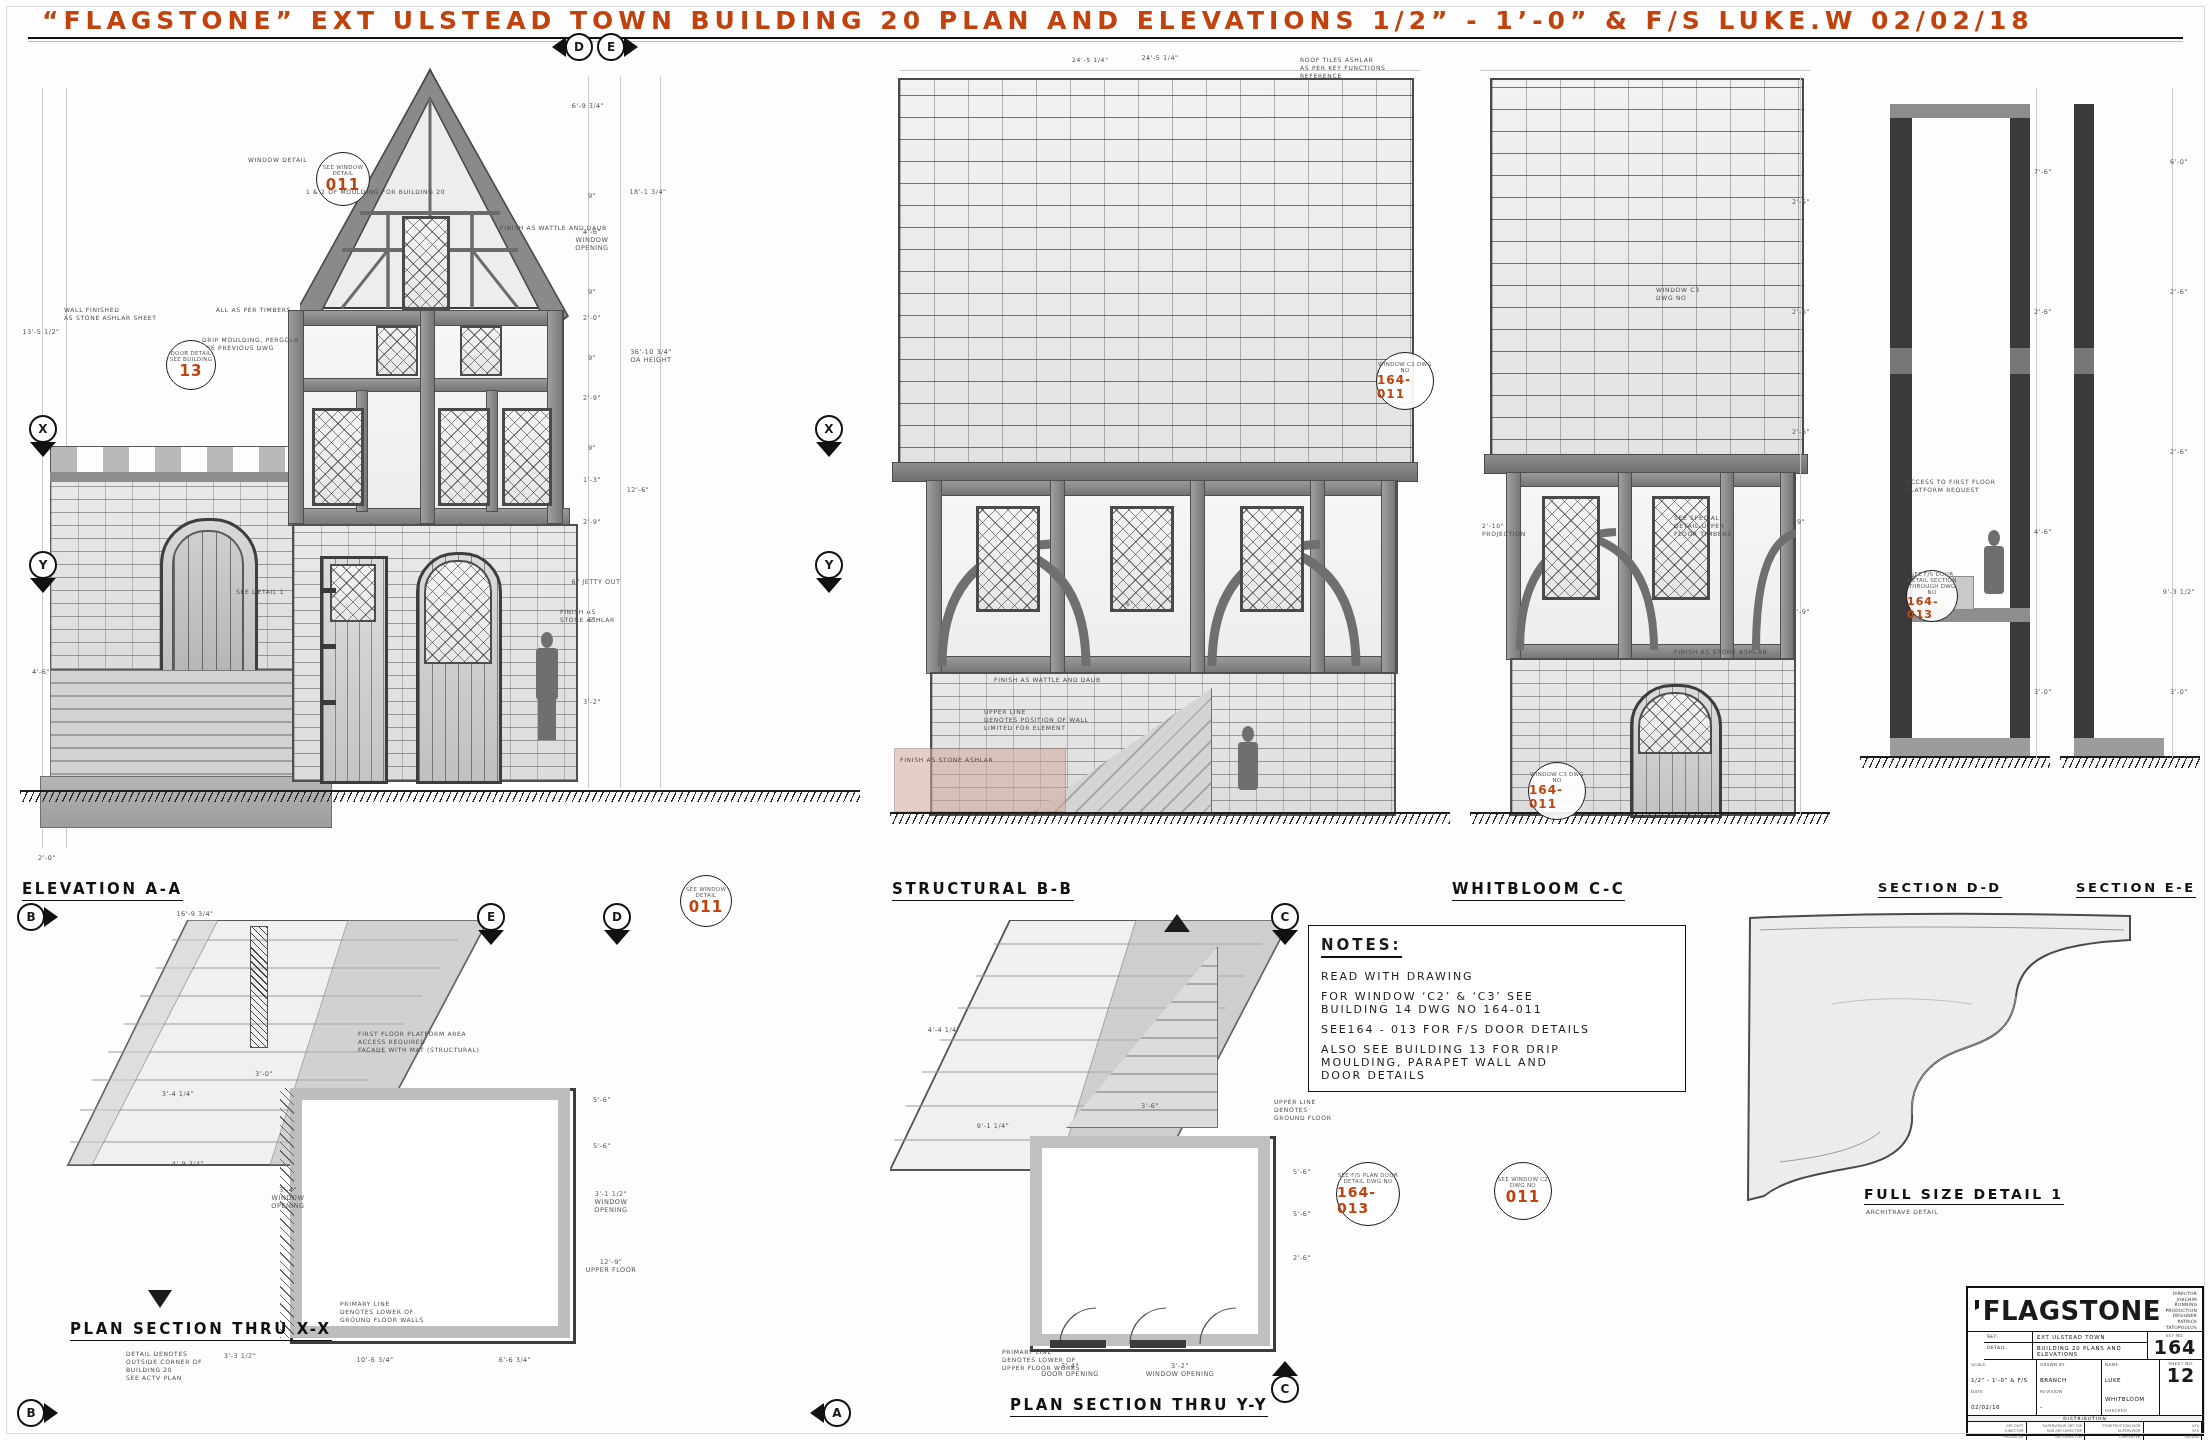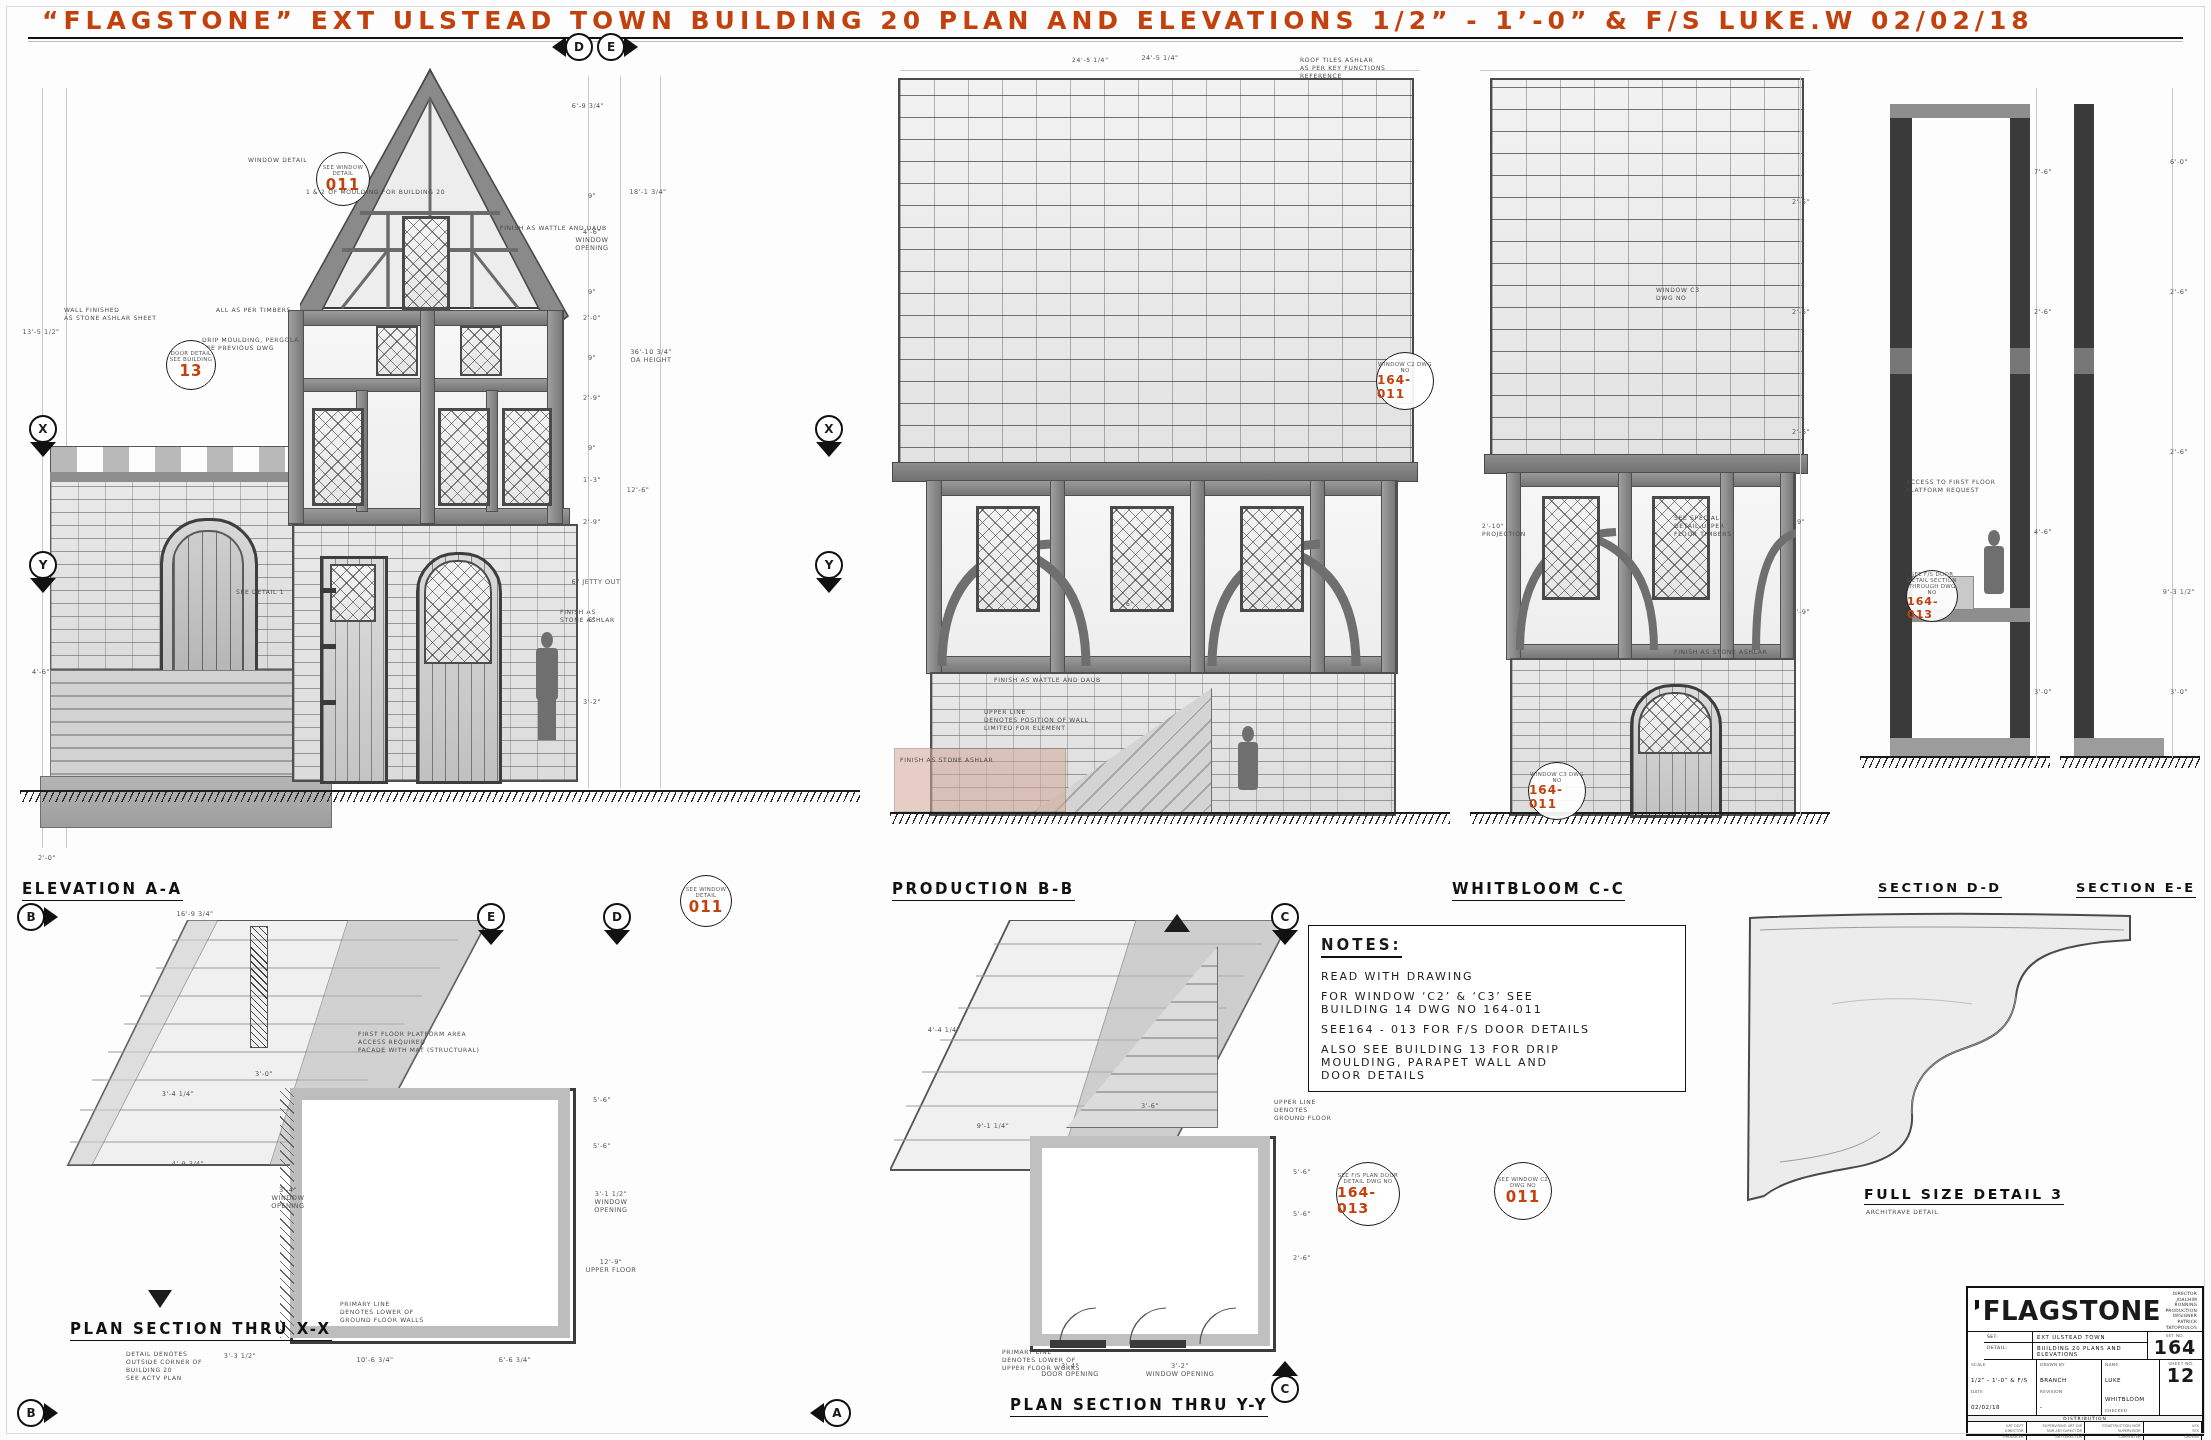--- a/index.html
+++ b/index.html
@@ -299,21 +299,21 @@
     <div class="micro" style="left:10px;top:708px;">FINISH AS STONE ASHLAR</div>
     <div class="micro" style="left:236px;top:552px;">6"</div>
   </div>
 
   <div class="bub" style="left:1376px;top:352px;width:56px;height:56px;">
     <div class="bt">WINDOW C2 DWG NO</div>
     <div class="bn" style="font-size:12px;">164-011</div>
   </div>
 
   <div class="lbl" style="left:892px;top:880px;">
-    <u>PRODUCTION B-B</u>
+    <u>STRUCTURAL B-B</u>
   </div>
 
   <div class="panel" style="left:1470px;top:48px;width:360px;height:830px;">
     <div class="thin" style="left:10px;top:22px;width:330px;height:1px;"></div>
 
     <div class="shingle" style="position:absolute;left:20px;top:30px;width:310px;height:382px;border:2px solid #4a4a4a;"></div>
     <div class="roofdark" style="position:absolute;left:14px;top:406px;width:322px;height:18px;"></div>
 
     <div class="plaster" style="position:absolute;left:36px;top:424px;width:286px;height:184px;border:2px solid #4f4f4f;"></div>
     <div class="timber" style="left:36px;top:424px;width:286px;height:13px;"></div>
@@ -569,21 +569,21 @@
       <path d="M30,18 C120,14 250,12 410,16 L410,40 C330,44 300,60 296,96
                C292,132 268,140 240,150 C206,162 190,186 192,214
                C194,246 168,262 130,268 C96,274 64,280 44,296 L28,300 Z" fill="#ececec" stroke="#4a4a4a" stroke-width="2"></path>
       <path d="M296,96 C292,132 268,140 240,150 C206,162 190,186 192,214" fill="none" stroke="#8d8d8d" stroke-width="1.1"></path>
       <path d="M40,30 C140,26 260,26 404,30" fill="none" stroke="#9a9a9a" stroke-width="1"></path>
       <path d="M60,262 C110,256 140,248 160,232" fill="none" stroke="#9a9a9a" stroke-width="1"></path>
       <path d="M112,104 C160,96 210,98 252,104" fill="none" stroke="#c0c0c0" stroke-width="1"></path>
     </svg>
   </div>
   <div class="lbl" style="left:1864px;top:1186px;font-size:14px;">
-    <u>FULL SIZE DETAIL 3</u>
+    <u>FULL SIZE DETAIL 1</u>
   </div>
   <div class="micro" style="left:1866px;top:1208px;">ARCHITRAVE DETAIL</div>
 
   <div class="tblock" style="left:1966px;top:1286px;width:234px;height:146px;">
     <div class="tb-logo">
       <svg width="20" height="24">
         <path d="M2,1 L18,1 L18,11 L14,9 L14,22 L10,15 L6,22 L6,9 L2,11 Z" fill="#111"></path>
       </svg>
       <div class="tb-wordmark">FLAGSTONE</div>
       <div class="tb-credits">

